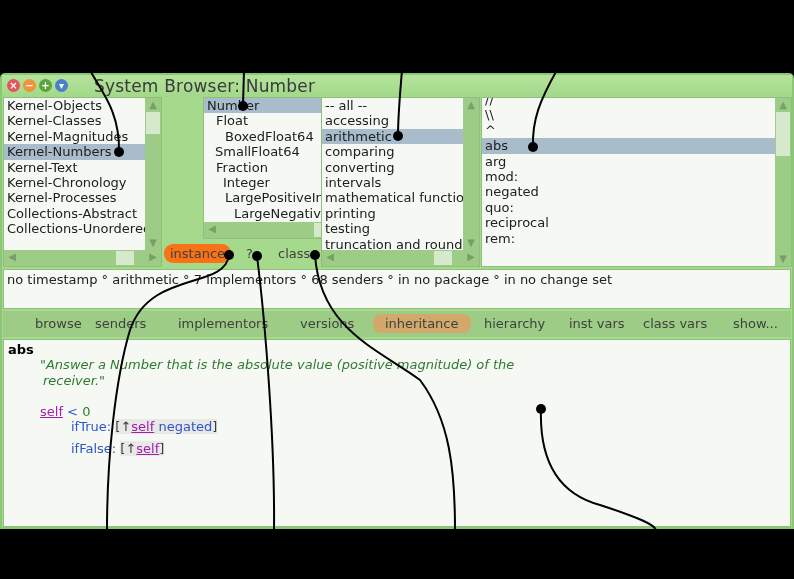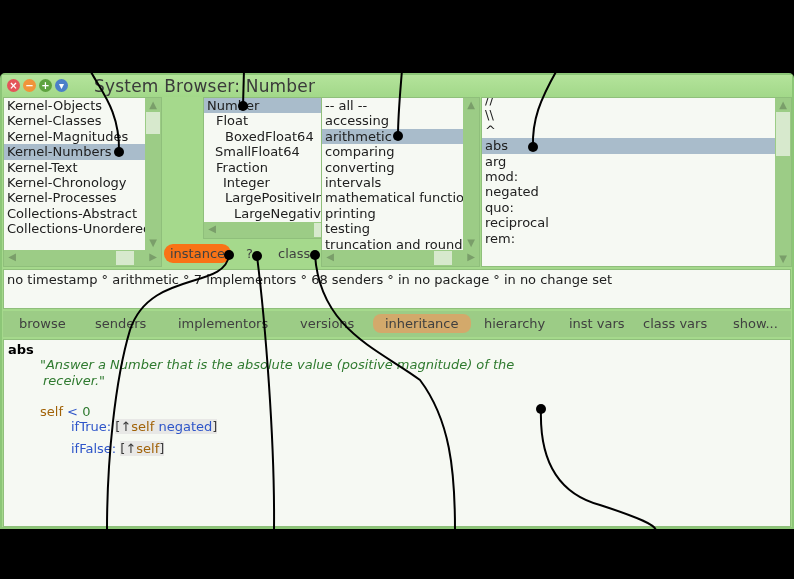--- a/index.html
+++ b/index.html
@@ -53,21 +53,21 @@
   .bbtn { position: absolute; top: 3px; font-size: 13px; color: #404040; padding: 2px 12px; border-radius: 8px; white-space: nowrap; }
   .bbtn.active { background: #d3a96b; }
 
   .code {
     position: absolute; left: 1px; top: 264px; width: 788px; height: 188px;
     background: #f6f9f3; border: 1px solid #8fbf7b; font-size: 13px; line-height: 15.4px;
     padding: 2px 4px;
   }
   .code .sel { font-weight: bold; color: #000; }
   .code .comment { color: #2f7a2f; font-style: italic; }
-  .code .kw { color: #a16207; }
+  .code .kw { color: #a21caf; text-decoration: underline; }
   .code .msg { color: #2e55c9; }
   .code .num { color: #2f7a2f; }
   .code .blk { background: #e8e8e6; color: #3a3a3a; }
 
   svg.overlay { position: absolute; left: 0; top: 0; width: 794px; height: 579px; pointer-events: none; }
 </style>
 </head>
 <body>
 
 <div class="window">
@@ -172,21 +172,21 @@
     <div class="vscroll" style="bottom:0;">
       <div class="arrow" style="top:0">▲</div>
       <div class="thumb" style="top:14px;height:44px;"></div>
       <div class="arrow" style="bottom:0">▼</div>
     </div>
   </div>
 
   <div class="infobar">no timestamp ° arithmetic ° 7 implementors ° 68 senders ° in no package ° in no change set</div>
 
   <div class="btnbar" id="btnbar">
-      <div class="bbtn" style="left: 4px;">browse</div>
+      <div class="bbtn" style="left: 20px;">browse</div>
       <div class="bbtn" style="left: 80px;">senders</div>
       <div class="bbtn" style="left: 163px;">implementors</div>
       <div class="bbtn" style="left: 285px;">versions</div>
       <div class="bbtn active" style="left: 370px;">inheritance</div>
       <div class="bbtn" style="left: 469px;">hierarchy</div>
       <div class="bbtn" style="left: 554px;">inst vars</div>
       <div class="bbtn" style="left: 628px;">class vars</div>
       <div class="bbtn" style="left: 718px;">show...</div>
     </div>
 

